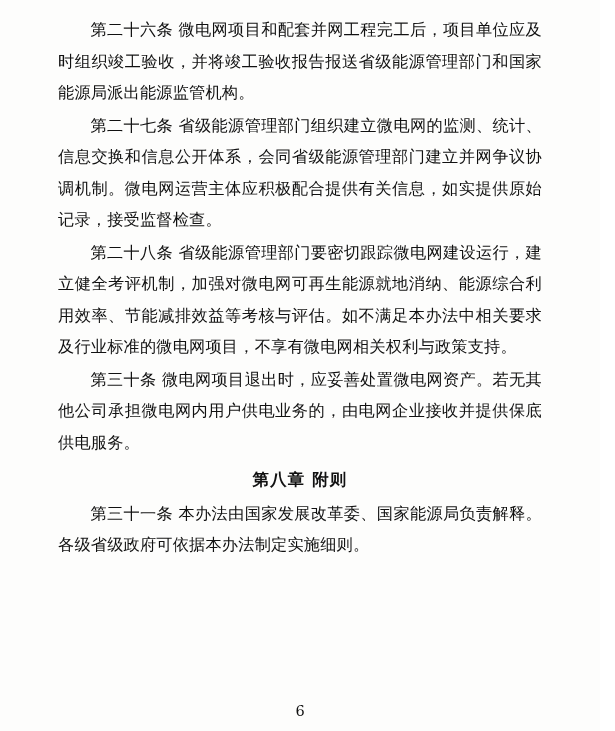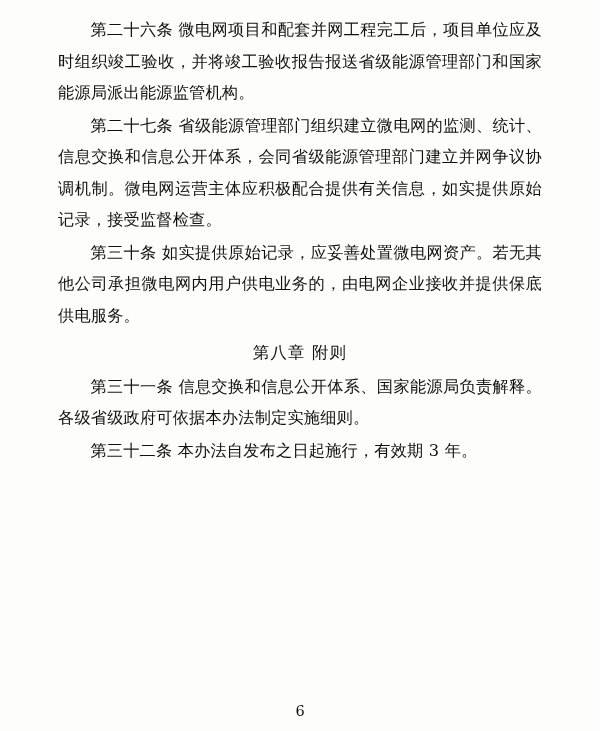--- a/index.html
+++ b/index.html
@@ -28,21 +28,21 @@
     text-align: justify;
     text-justify: inter-ideograph;
     margin: 0 0 1px 0;
     text-indent: 2em;
     letter-spacing: 0.2px;
     word-break: break-all;
   }
   .section-title {
     font-size: 16.4px;
     line-height: 31.5px;
-    font-weight: normal;
+    font-weight: bold;
     text-align: center;
     margin: 6px 0 2px 0;
     letter-spacing: 1.2px;
   }
   .page-number {
     position: absolute;
     left: 0;
     right: 0;
     bottom: 12px;
     text-align: center;
@@ -51,21 +51,21 @@
     color: #111111;
   }
 </style>
 </head>
 <body>
 
 <div class="page">
 
   <p class="para">第二十六条 微电网项目和配套并网工程完工后，项目单位应及时组织竣工验收，并将竣工验收报告报送省级能源管理部门和国家能源局派出能源监管机构。</p>
   <p class="para">第二十七条 省级能源管理部门组织建立微电网的监测、统计、信息交换和信息公开体系，会同省级能源管理部门建立并网争议协调机制。微电网运营主体应积极配合提供有关信息，如实提供原始记录，接受监督检查。</p>
-  <p class="para">第三十条 如实提供原始记录，应妥善处置微电网资产。若无其他公司承担微电网内用户供电业务的，由电网企业接收并提供保底供电服务。</p>
+  <p class="para">第二十八条 省级能源管理部门要密切跟踪微电网建设运行，建立健全考评机制，加强对微电网可再生能源就地消纳、能源综合利用效率、节能减排效益等考核与评估。如不满足本办法中相关要求及行业标准的微电网项目，不享有微电网相关权利与政策支持。</p>
+  <p class="para">第三十条 微电网项目退出时，应妥善处置微电网资产。若无其他公司承担微电网内用户供电业务的，由电网企业接收并提供保底供电服务。</p>
 
   <h2 class="section-title">第八章 附则</h2>
 
-  <p class="para">第三十一条 信息交换和信息公开体系、国家能源局负责解释。各级省级政府可依据本办法制定实施细则。</p>
-  <p class="para">第三十二条 本办法自发布之日起施行，有效期 3 年。</p>
+  <p class="para">第三十一条 本办法由国家发展改革委、国家能源局负责解释。各级省级政府可依据本办法制定实施细则。</p>
 
   <div class="page-number">6</div>
 </div>
 
 </body></html>

